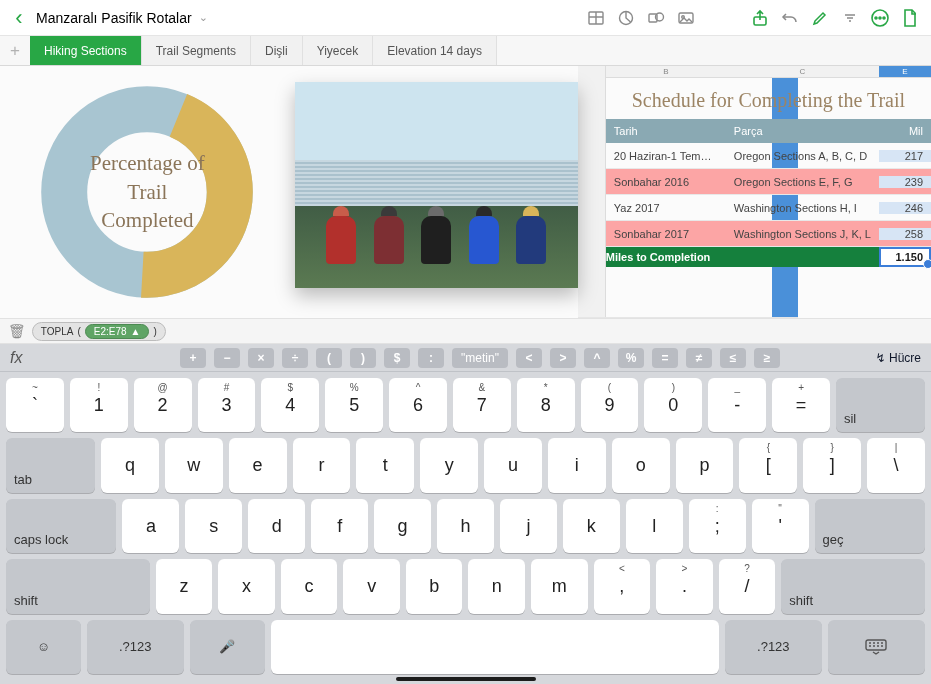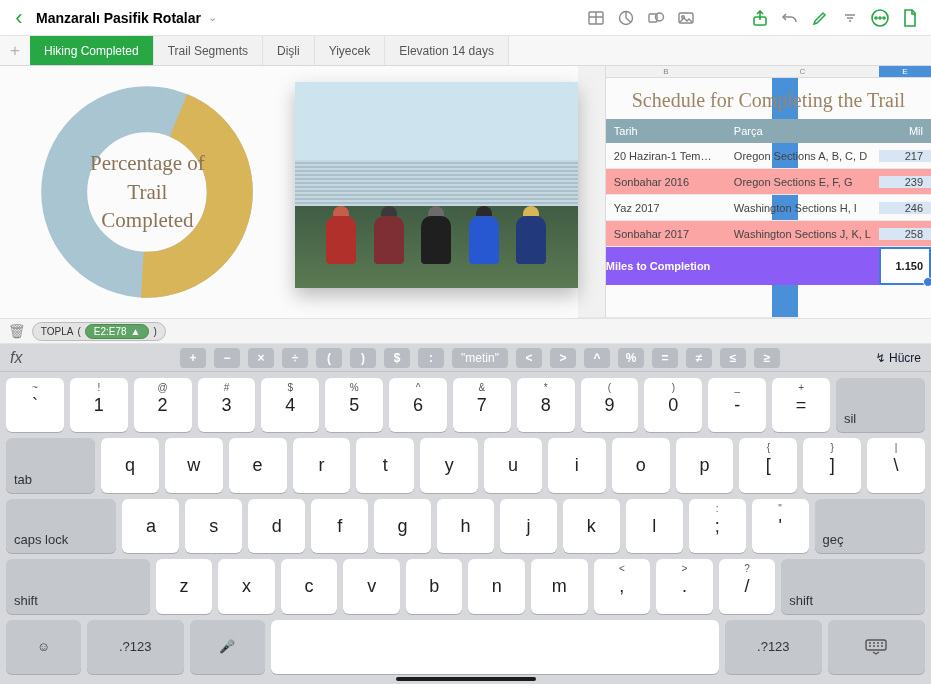--- a/index.html
+++ b/index.html
@@ -1,19 +1,19 @@
 <!DOCTYPE html>
 <html><head>
 <meta charset="utf-8">
 <style>
 *{margin:0;padding:0;box-sizing:border-box;font-family:-apple-system,Helvetica,Arial,sans-serif}
 html,body{width:931px;height:684px;overflow:hidden;background:#fff}
 .toolbar{height:36px;display:flex;align-items:center;padding:0 8px;border-bottom:1px solid #e5e5e5;gap:4px}
 .back-ch{color:#28a745;font-size:22px;width:22px;text-align:center;cursor:pointer}
-.title{font-weight:700;font-size:14px;margin-left:2px}
+.title{font-weight:400;font-size:14px;margin-left:2px}
 .title-ch{color:#9a9a9a;font-size:11px;margin-left:3px}
 .spacer{flex:1}
 .ticon{width:26px;height:26px;display:inline-flex;align-items:center;justify-content:center;color:#8a8a8a;border-radius:4px}
 .ticon.green{color:#28a745}
 .tabs{height:30px;display:flex;align-items:stretch;border-bottom:1px solid #d9d9d9;background:#f7f7f7}
 .add-tab{width:30px;display:flex;align-items:center;justify-content:center;color:#b2b2b2;font-size:17px}
 .tab{padding:0 14px;display:flex;align-items:center;font-size:12px;color:#555;border-right:1px solid #e0e0e0;background:#f1f1f1}
 .tab.active{background:#28a745;color:#fff;font-weight:500}
 .canvas{position:relative;height:252px;background:#fbfbfb;display:flex}
 .chart-wrap{width:300px;position:relative;display:flex;align-items:center;justify-content:center}
@@ -34,21 +34,21 @@
 .colA{flex:0 0 120px}.colB{flex:1}.colC{flex:0 0 52px}
 .colhdr .sel{background:#4a90d9;color:#fff}
 .stitle{font-family:Georgia,serif;color:#9c8464;font-size:20px;text-align:center;padding:10px 6px 6px;line-height:1.25}
 .thead{display:flex;background:#8aa9b3;color:#fff;font-size:11px;height:24px;align-items:center}
 .thead div{padding:0 8px}
 .trow{display:flex;height:26px;align-items:center;font-size:11px;color:#444;border-bottom:1px solid #e8e8e8}
 .trow.alt{background:#fca5a5}
 .trow div{padding:0 8px;white-space:nowrap;overflow:hidden;text-overflow:ellipsis}
 .tA{flex:0 0 120px}.tB{flex:1}.tC{flex:0 0 52px;text-align:right}
 .milcell{background:#d7e5f5}
-.tfoot{display:flex;background:#8b5cf6;color:#fff;font-size:11px;font-weight:600;height:38px;align-items:center}
+.tfoot{display:flex;background:#15803d;color:#fff;font-size:11px;font-weight:600;height:20px;align-items:center}
 .tfoot .tC{background:#fff;color:#1a1a1a;border:2px solid #3b7dd8;height:100%;display:flex;align-items:center;justify-content:flex-end;padding-right:6px;position:relative}
 .tfoot .tC::after{content:"";position:absolute;right:-4px;bottom:-4px;width:8px;height:8px;background:#3b7dd8;border:1px solid #fff;border-radius:50%}
 .fbar{height:26px;background:#f5f5f5;border-top:1px solid #e2e2e2;border-bottom:1px solid #e2e2e2;display:flex;align-items:center;padding:0 8px;gap:6px}
 .fbar .trash{color:#8a8a8a;font-size:14px}
 .chip{background:#e3e3e3;border:1px solid #bcbcbc;border-radius:10px;padding:1px 8px;font-size:10px;color:#333;display:inline-flex;align-items:center;gap:4px}
 .chip.ref{background:#5fa465;color:#fff;border-color:#4c8a52}
 .oprow{height:28px;background:#d6d8dc;border-bottom:1px solid #bfc2c7;display:flex;align-items:center;padding:0 10px;gap:8px}
 .fx{font-style:italic;font-size:16px;color:#555;flex:0 0 24px}
 .op{background:#b9bcc2;color:#fff;border-radius:4px;min-width:26px;height:20px;display:inline-flex;align-items:center;justify-content:center;font-size:12px;font-weight:600}
 .op.wide{min-width:56px;font-weight:400}
@@ -131,21 +131,21 @@
       <svg width="18" height="20" viewBox="0 0 18 20" fill="none" stroke="currentColor" stroke-width="1.6">
         <path d="M4 2h7l3 3v13H4z"></path>
         <path d="M11 2v4h4"></path>
       </svg>
     </span>
 </div>
 
 <div class="tabs">
   <div class="add-tab">+</div>
   <div class="tab active">
-      <span>Hiking Completed</span>
+      <span>Hiking Sections</span>
     </div>
   <div class="tab">
       <span>Trail Segments</span>
     </div>
   <div class="tab">
       <span>Dişli</span>
     </div>
   <div class="tab">
       <span>Yiyecek</span>
     </div>

